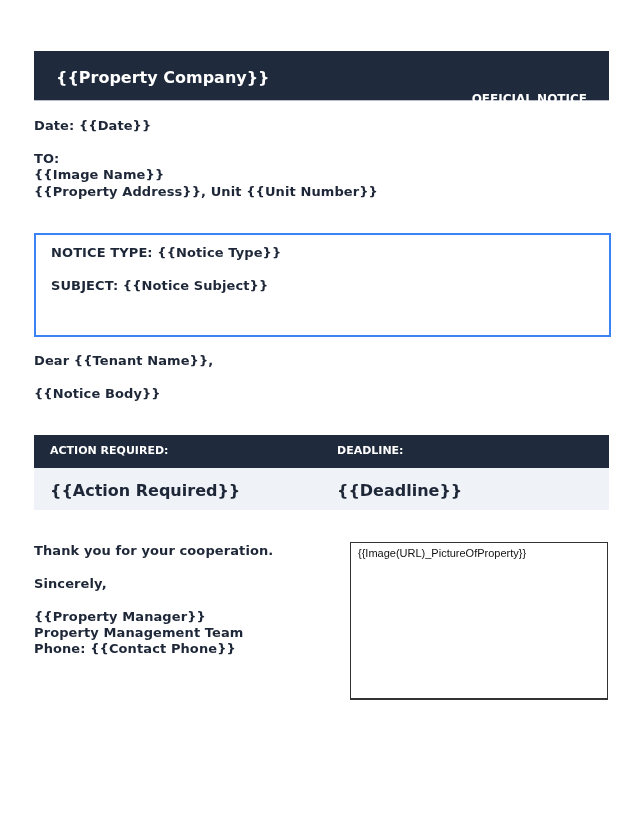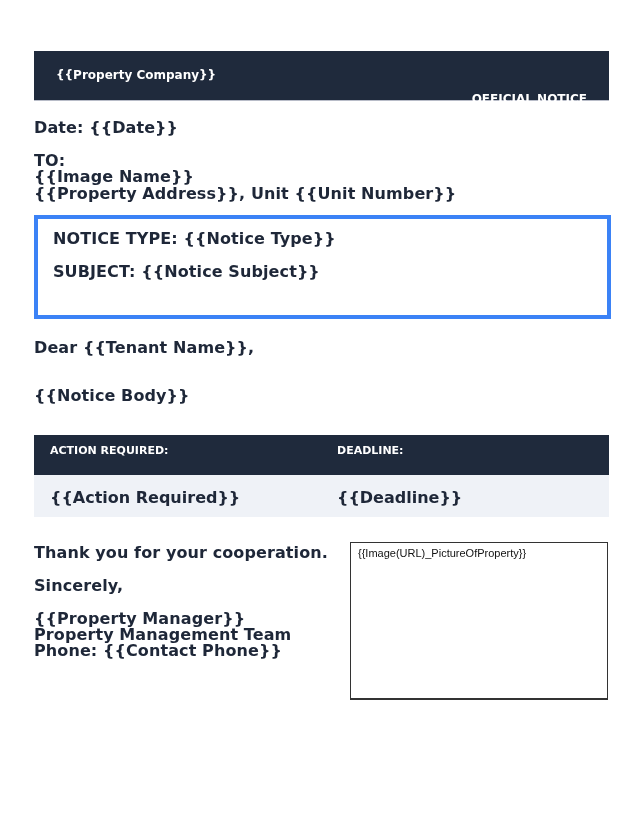--- a/index.html
+++ b/index.html
@@ -10,79 +10,79 @@
     body {
       width: 643px;
       height: 833px;
       position: relative;
       overflow: hidden;
       font-family: "DejaVu Sans", sans-serif;
       color: #1e2738;
     }
     .bold {
       font-weight: bold;
-      font-size: 16px;
+      font-size: 13px;
       color: #1e2738;
       letter-spacing: 0.1px;
     }
     .header-band {
       position: absolute;
       left: 34px;
       top: 51px;
       width: 575px;
       height: 50px;
       background: #1f2a3c;
       border-bottom: 1px solid #b8bcc8;
       box-sizing: border-box;
     }
     .header-company {
       position: absolute;
       left: 22px;
       top: 17px;
       color: #ffffff;
       font-weight: bold;
-      font-size: 12px;
+      font-size: 16px;
     }
     .header-official {
       position: absolute;
       right: 22px;
       top: 17px;
       color: #ffffff;
       font-weight: bold;
       font-size: 12px;
       margin-top: 24px;
     }
     .line {
       position: absolute;
       left: 34px;
       white-space: nowrap;
     }
     .notice-box {
       position: absolute;
       left: 34px;
-      top: 215px;
+      top: 233px;
       width: 577px;
       height: 104px;
-      border: 4px solid #3b82f6;
+      border: 2px solid #3b82f6;
       box-sizing: border-box;
       text-decoration: underline;
     }
     .notice-line {
       position: absolute;
       left: 15px;
       white-space: nowrap;
     }
     .table {
       position: absolute;
       left: 34px;
       top: 435px;
       width: 575px;
     }
     .table-head {
-      height: 40px;
+      height: 33px;
       background: #1f2a3c;
       position: relative;
       padding-left: 13px;
     }
     .table-body {
       height: 42px;
       background: #eff2f7;
       position: relative;
     }
     .th {
@@ -133,21 +133,21 @@
 
 <div class="line bold" style="top:151px;">TO:</div>
 <div class="line bold" style="top:167px;">{{Image Name}}</div>
 <div class="line bold" style="top:184px;text-align:right;">{{Property Address}}, Unit {{Unit Number}}</div>
 
 <div class="notice-box">
   <div class="notice-line bold" style="top:10px;">NOTICE TYPE: {{Notice Type}}</div>
   <div class="notice-line bold" style="top:43px;">SUBJECT: {{Notice Subject}}</div>
 </div>
 
-<div class="line bold" style="top:338px;">Dear {{Tenant Name}},</div>
+<div class="line bold" style="top:353px;">Dear {{Tenant Name}},</div>
 <div class="line bold" style="top:386px;">{{Notice Body}}</div>
 
 <div class="table">
   <div class="table-head">
     <span class="th col1">ACTION REQUIRED:</span>
     <span class="th col2">DEADLINE:</span>
   </div>
   <div class="table-body">
     <span class="td col1">{{Action Required}}</span>
     <span class="td col2">{{Deadline}}</span>

